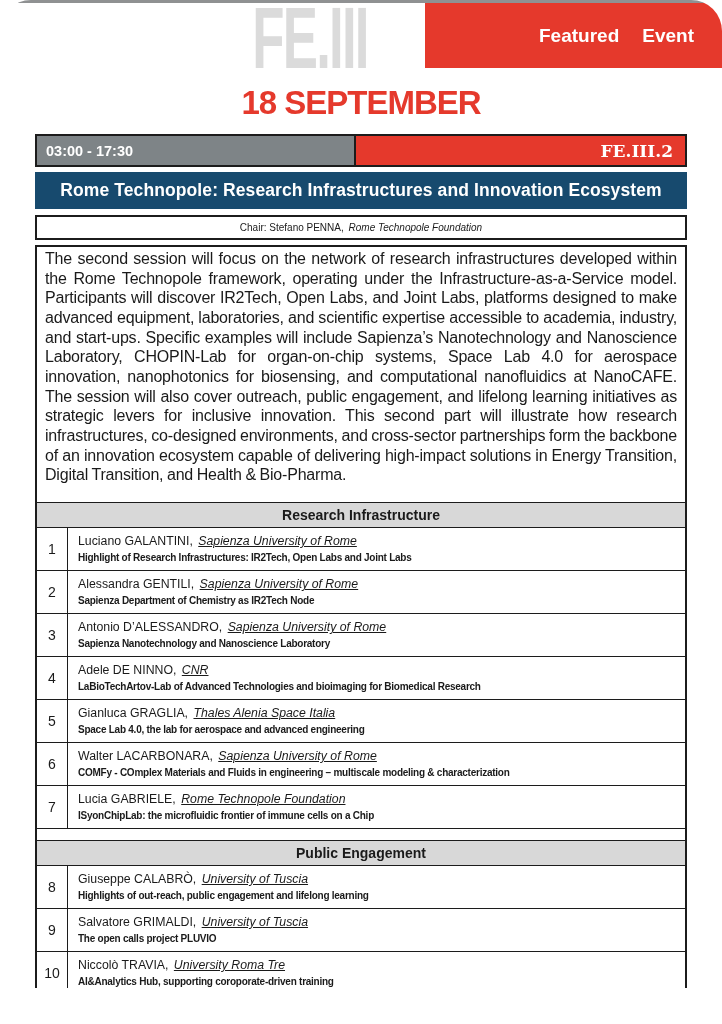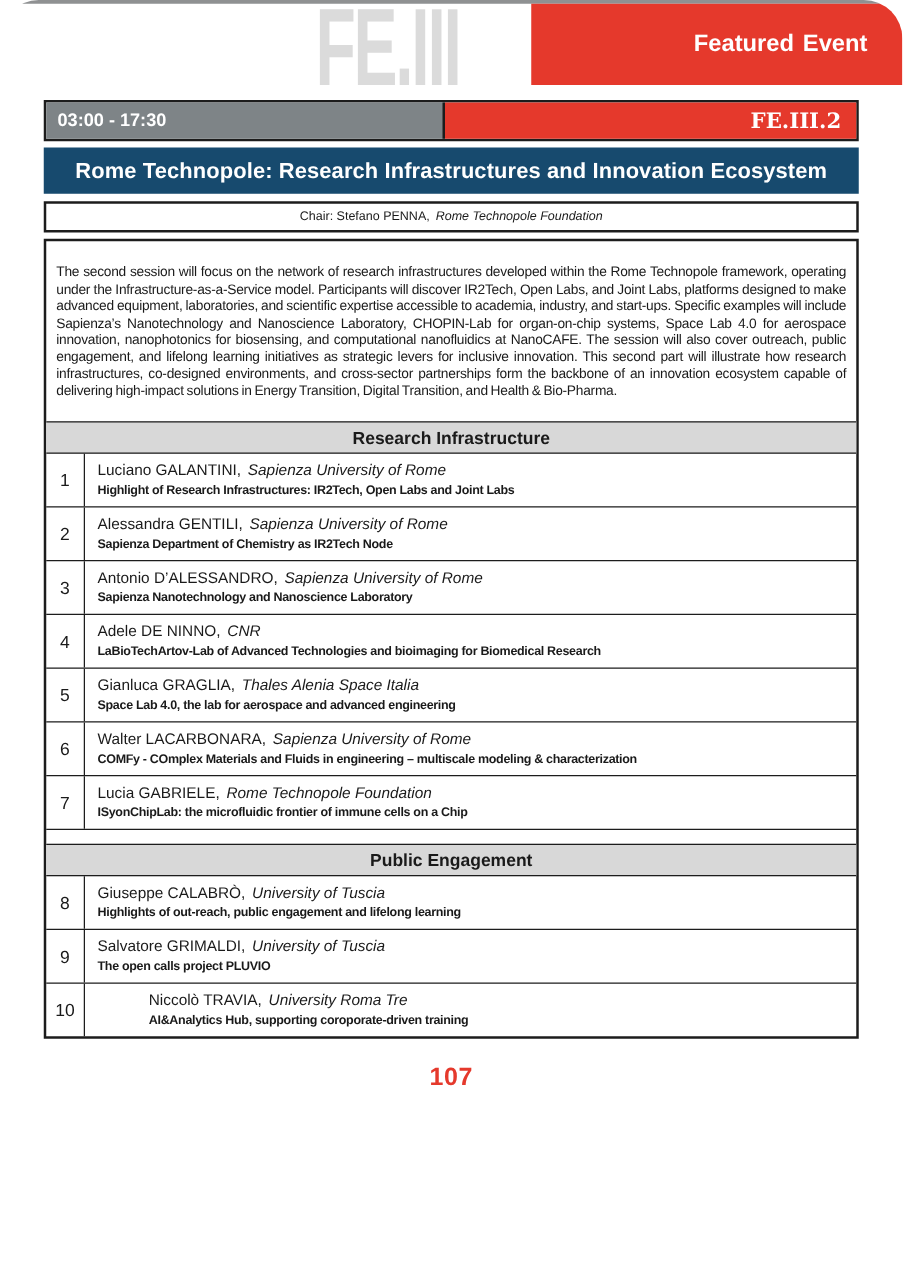--- a/index.html
+++ b/index.html
@@ -8,64 +8,65 @@
   }
   *{box-sizing:border-box; margin:0; padding:0;}
   body{background:#fff; font-family:"Liberation Sans", sans-serif; color:var(--ink);}
   .page{position:relative; width:722px; height:988px; background:#fff; overflow:hidden;border-radius:31px;}
   .topstrip{position:absolute; left:0; top:0; width:100%; height:3px; background:var(--strip_gray);}
   .hdr{position:relative; height:68px;}
   .watermark{position:absolute; left:310px; top:-6px; font-size:88px; line-height:1; font-weight:800;
     color:var(--watermark_gray); letter-spacing:-3px; white-space:nowrap;
     transform:translateX(-50%) scaleX(0.60); transform-origin:50% 50%;}
   .badge{position:absolute; left:425px; right:0; top:3px; height:65px; background:var(--red);
-    display:flex; align-items:center; justify-content:flex-end; padding-right:28px; gap:7px;
+    display:flex; align-items:center; justify-content:flex-end; padding-right:28px; gap:23px;
     color:#fff; font-size:19px;}
   .badge .b1{font-weight:600;}
   .badge .b2{font-weight:800;}
   .date{margin-top:16px; text-align:center; color:var(--red); font-size:33px; font-weight:800; letter-spacing:-1px;}
   .timebar{margin:12px 35px 0; height:33px; border:2px solid var(--border_dark); display:flex;}
   .time{width:49.3%; background:var(--gray_cell); border-right:2px solid var(--border_dark);
     color:#fff; font-weight:bold; font-size:14.5px; display:flex; align-items:center; padding-left:9px;}
   .code{flex:1; background:var(--red); color:#fff; font-weight:bold; font-size:17px;
     font-family:"DejaVu Serif", serif; display:flex; align-items:center; justify-content:flex-end; padding-right:12px;}
   .titlebar{margin:5px 35px 0; background:var(--blue); color:#fff; font-weight:bold; font-size:17.5px;
     text-align:center; padding:8px 14px; letter-spacing:0.1px;}
   .chair{margin:6px 35px 0; border:2px solid var(--border_dark); text-align:center; padding:5px 0;
     font-size:10px;}
   .chair .aff{font-style:italic; margin-left:2px;}
   .table{margin:5px 35px 0; border:2px solid var(--border_dark);}
-  .desc{padding:19px 8px 6px; font-size:11px; line-height:1.23; text-align:justify;
+  .desc{padding:2px 8px 6px; font-size:16px; line-height:1.23; text-align:justify;
     letter-spacing:-0.2px; word-spacing:-0.6px;}
   .sechdr{border-top:1.4px solid var(--border_dark); border-bottom:1.4px solid var(--border_dark);
     background:var(--header_gray); text-align:center; font-weight:bold; font-size:14px; padding:4px 0;margin-top:11px;}
   .row{display:flex; border-bottom:1.4px solid var(--border_dark);}
-  .row:last-child{border-bottom:none;gap:41px;}
+  .row:last-child{border-bottom:none;}
   .num{width:31px; border-right:1.4px solid var(--border_dark); display:flex; align-items:center;
     justify-content:center; font-size:14px; flex-shrink:0;}
   .cell{flex:1; padding:6px 8px 7px 10px; min-width:0;}
   .line1{font-size:12.3px;}
-  .line1 .aff{font-style:italic; margin-left:2px;}
+  .line1 .aff{font-style:italic; margin-left:2px;text-decoration:underline;}
   .ttl{font-size:10px; font-weight:bold; margin-top:4px; letter-spacing:-0.25px;}
   .pageno{margin-top:20px; text-align:center; color:var(--red); font-weight:800; font-size:20px; letter-spacing:0.5px;}
 </style>
 </head>
 <body>
 
 <div class="page">
   <div class="topstrip"></div>
 
   <header class="hdr">
     <div class="watermark">FE.III</div>
     <div class="badge">
       <span class="b1">Featured</span>
       <span class="b2">Event</span>
     </div>
   </header>
 
+  <h1 class="date">18 SEPTEMBER</h1>
 
   <div class="timebar">
     <div class="time">03:00 - 17:30</div>
     <div class="code">FE.III.2</div>
   </div>
 
   <div class="titlebar">Rome Technopole: Research Infrastructures and Innovation Ecosystem</div>
 
   <div class="chair">
     <span>Chair: Stefano PENNA,</span>

